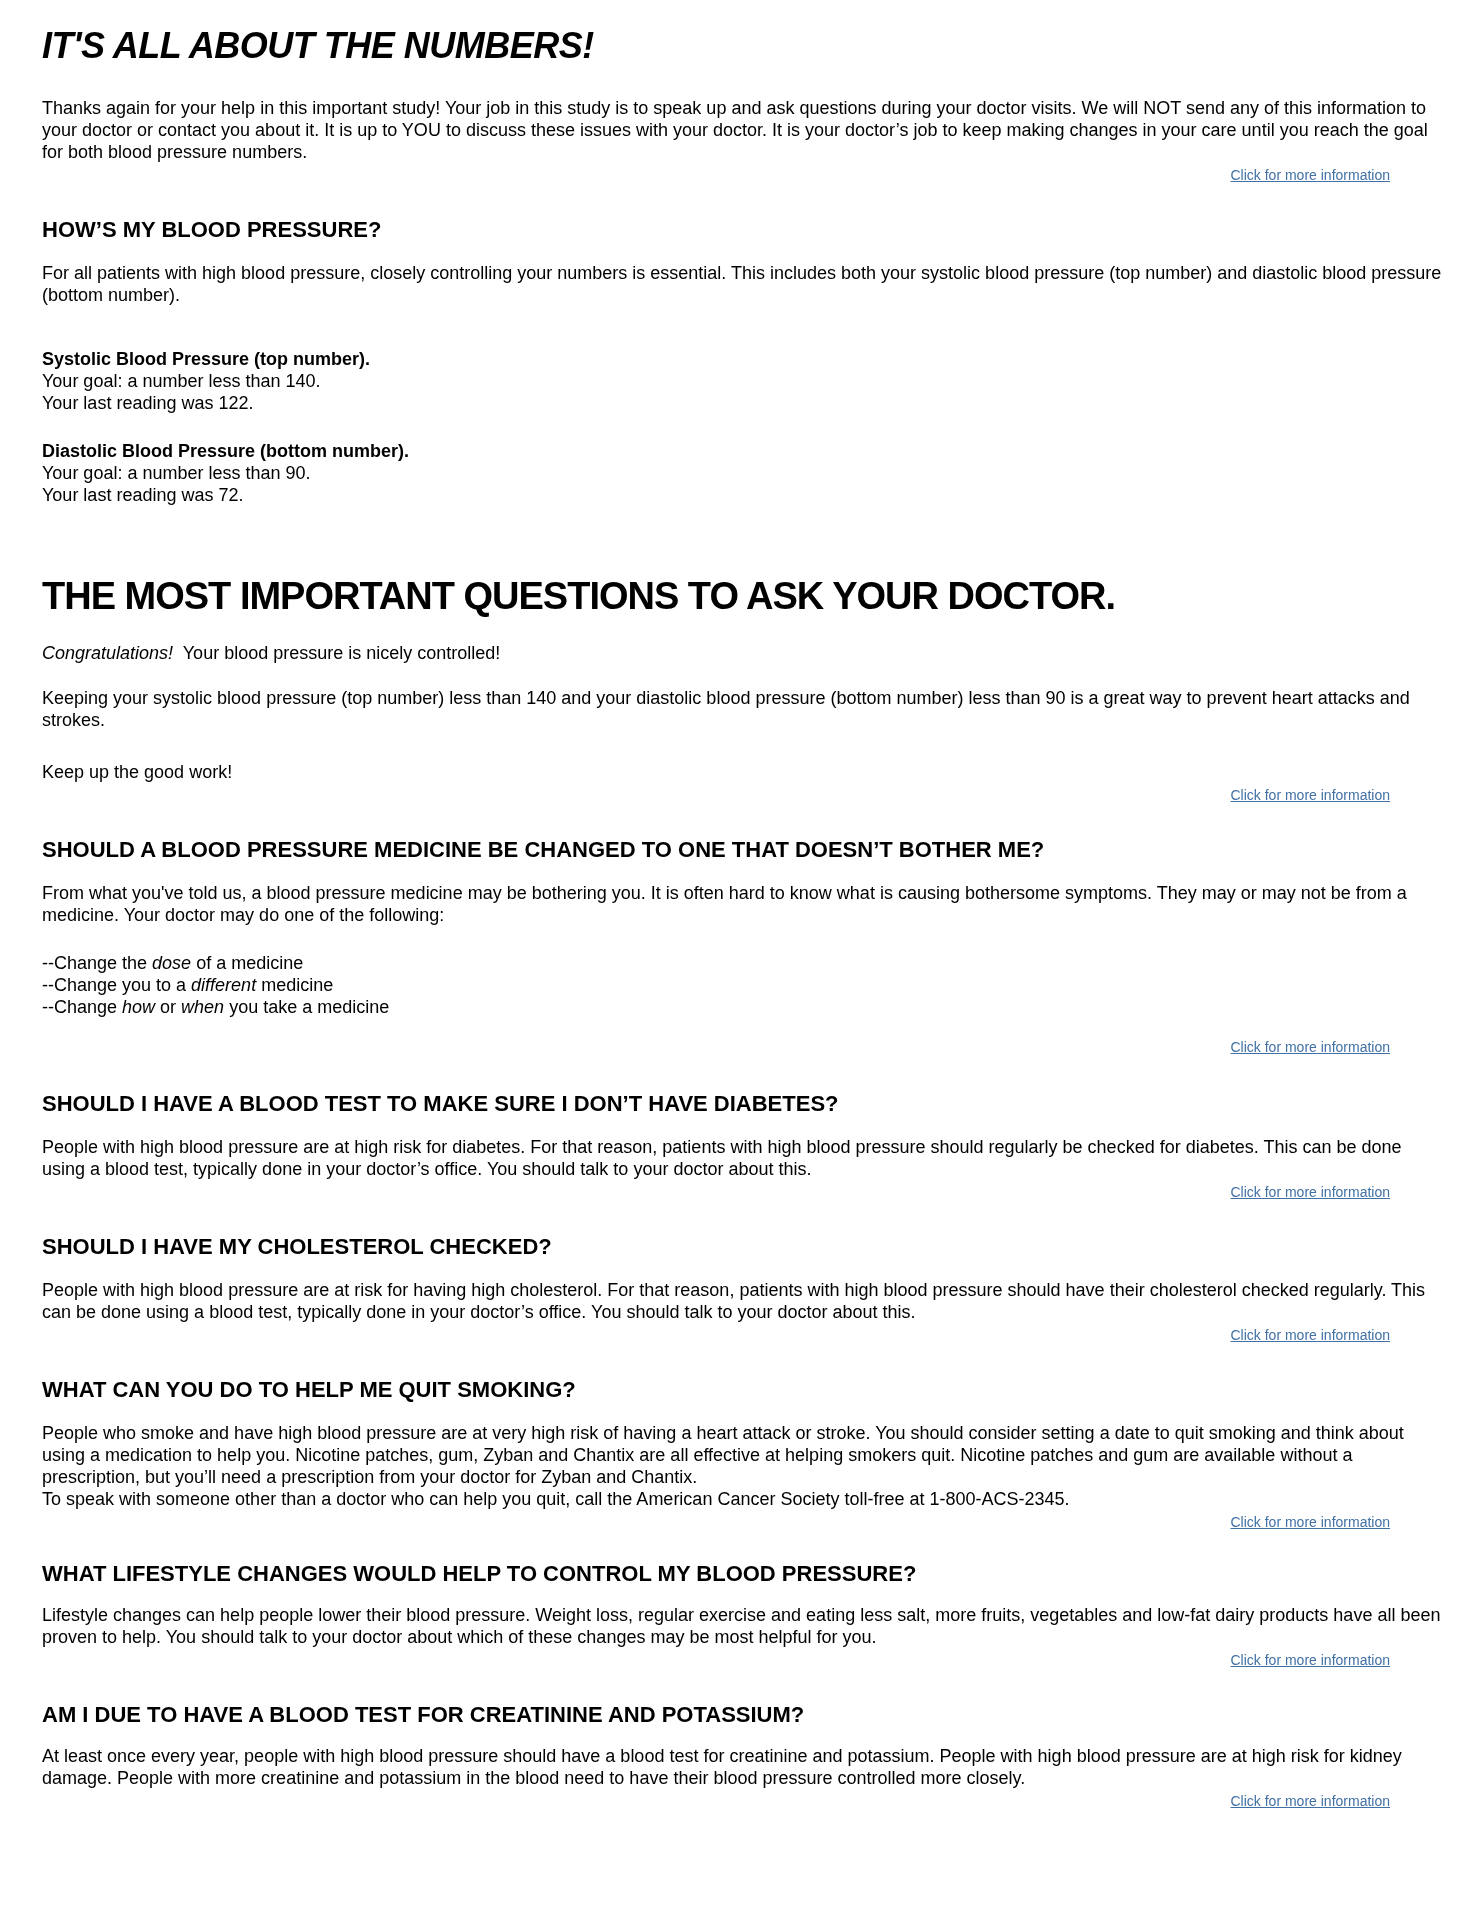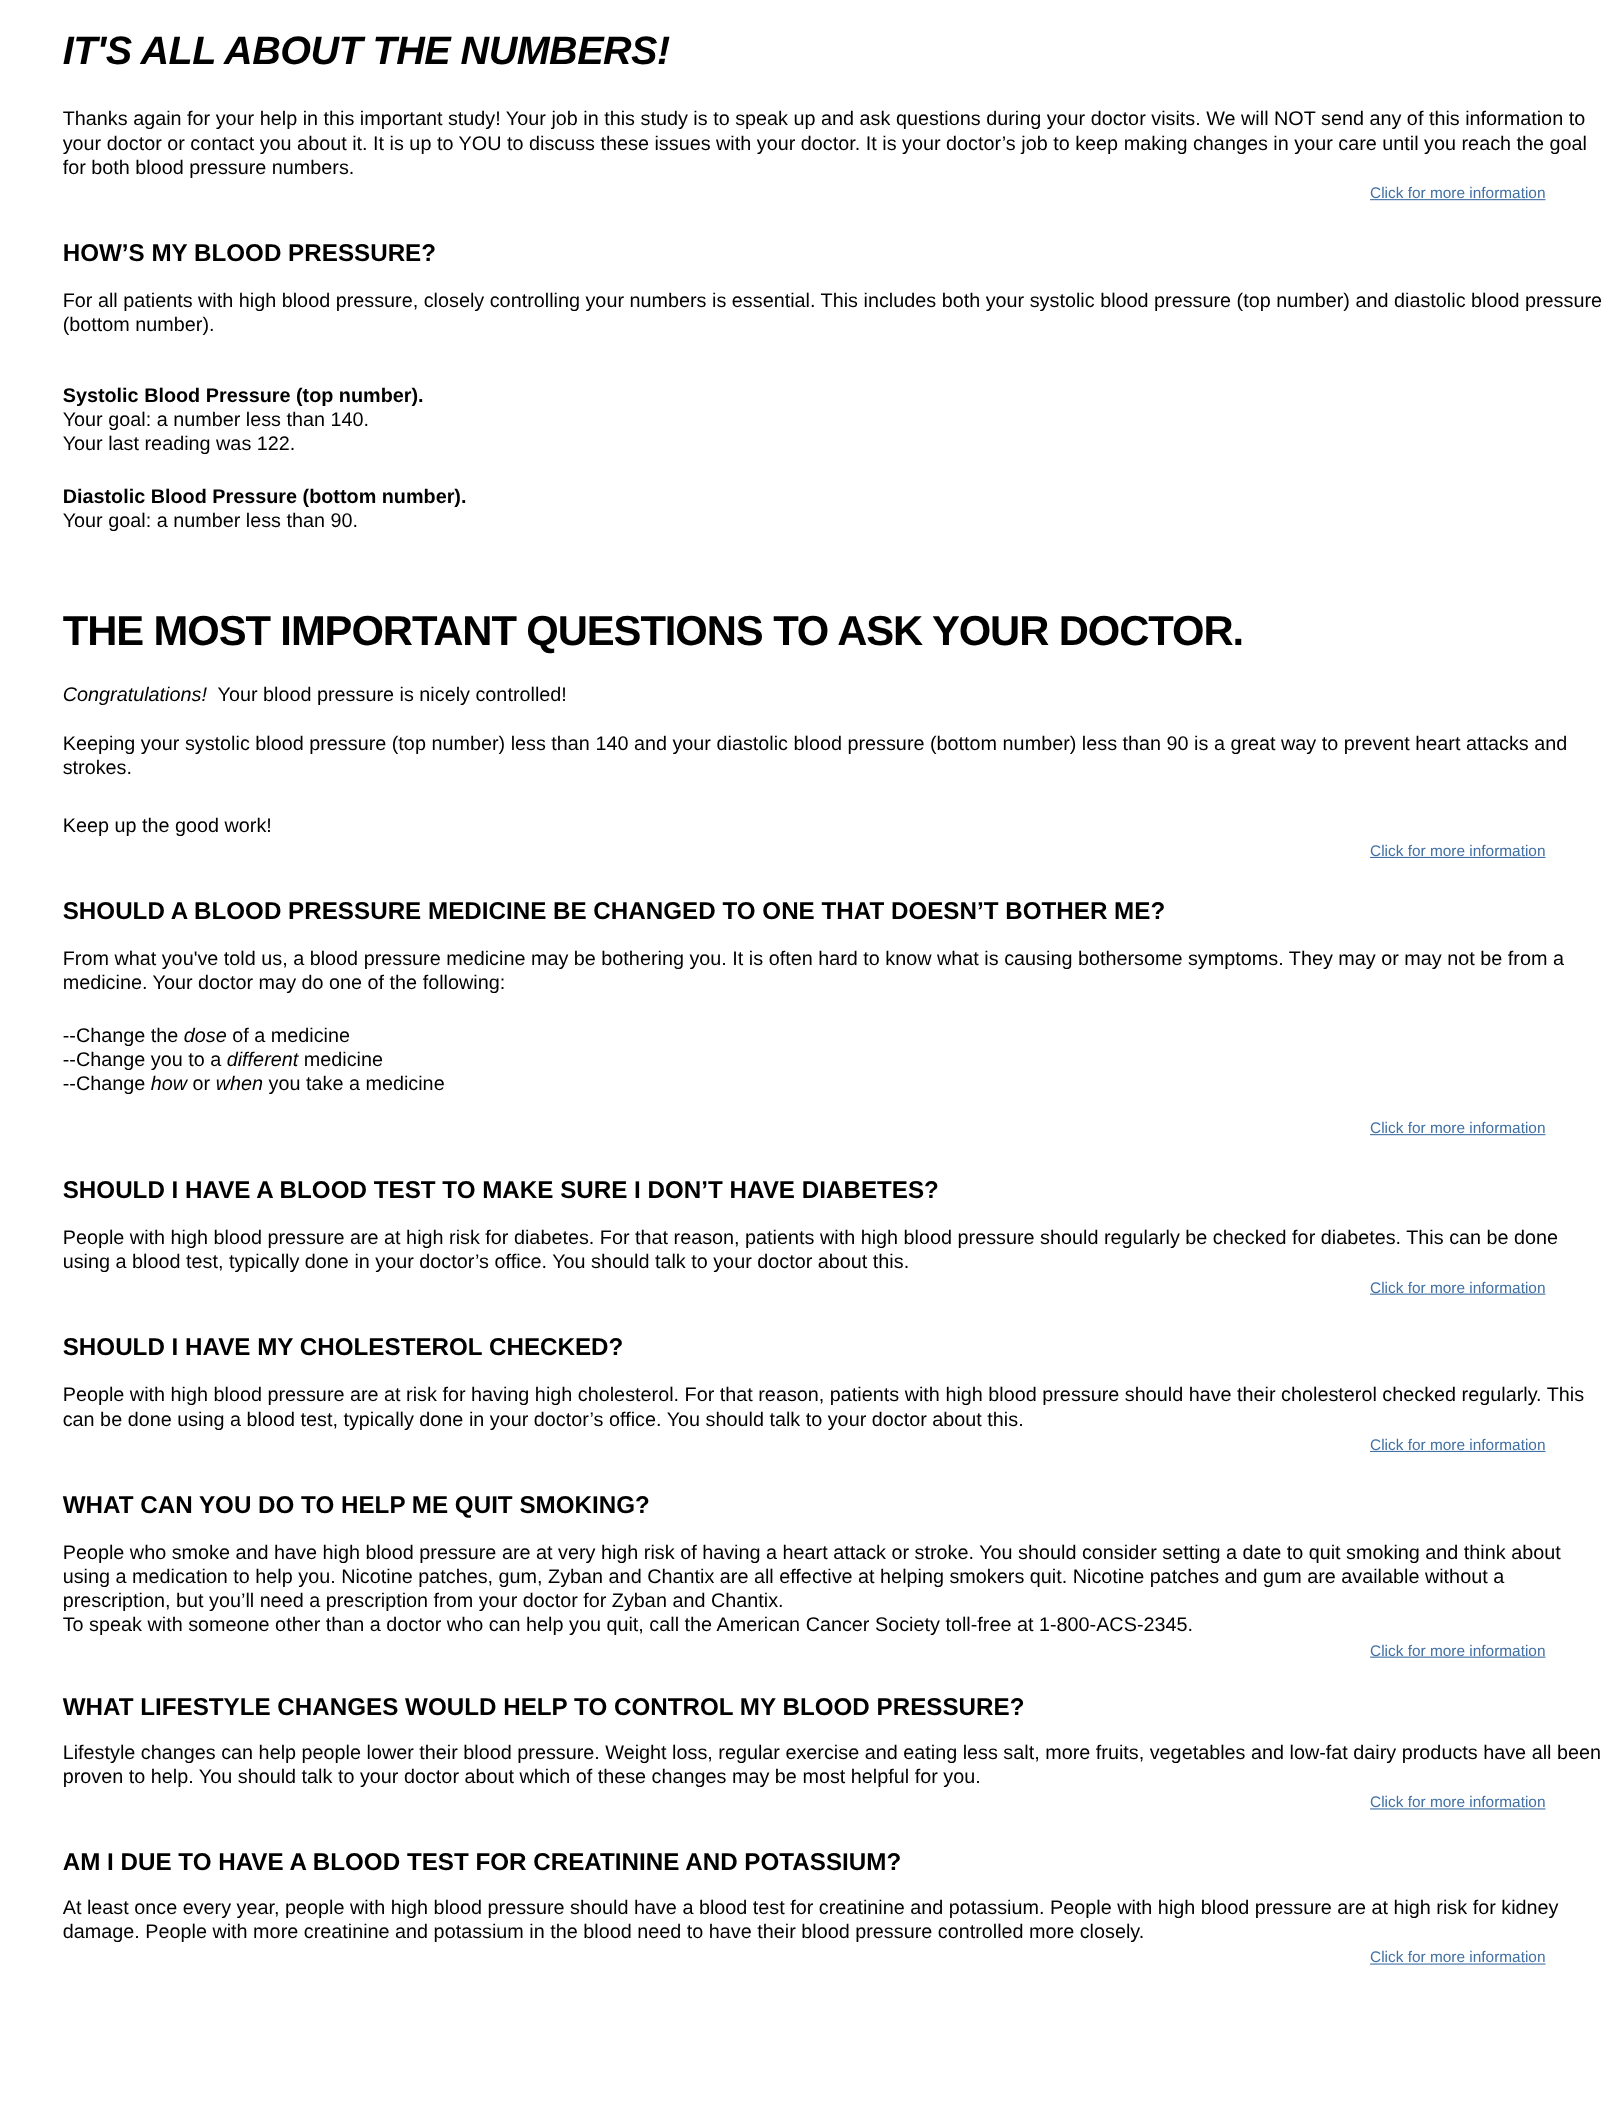--- a/index.html
+++ b/index.html
@@ -1,21 +1,21 @@
 <!DOCTYPE html>
 <html style="--link-color: #4170a4;"><head>
 <meta charset="utf-8">
 <style>
   html, body { margin: 0; padding: 0; background: #ffffff; }
   body {
     width: 1471px; height: 1912px; overflow: hidden;
     color: #000000;
     font-family: "Liberation Sans", "DejaVu Sans", sans-serif;
   }
-  .page { padding: 24px 14px 0 57px; width: 1400px; box-sizing: content-box; }
+  .page { padding: 24px 14px 0 42px; width: 1400px; box-sizing: content-box; }
 
   h1.doc-title {
     margin: 0; font-size: 36px; line-height: 44px;
     font-weight: bold; font-style: italic; letter-spacing: -0.5px;
   }
   h2.main-heading {
     margin: 66px 0 0 0; font-size: 38px; line-height: 48px;
     font-weight: bold; letter-spacing: -1px;
   }
   h3.q-heading {
@@ -64,20 +64,21 @@
 
     <div class="bp-block">
       <p class="body bold">Systolic Blood Pressure (top number).</p>
       <p class="body">Your goal: a number less than 140.</p>
       <p class="body">Your last reading was 122.</p>
     </div>
 
     <div class="bp-block second">
       <p class="body bold">Diastolic Blood Pressure (bottom number).</p>
       <p class="body">Your goal: a number less than 90.</p>
+      <p class="body">Your last reading was 72.</p>
     </div>
   </section>
 
   <h2 class="main-heading">THE MOST IMPORTANT QUESTIONS TO ASK YOUR DOCTOR.</h2>
 
   <section>
     <p class="body first" style="margin-top:22px"><span class="em">Congratulations!</span><span>&nbsp; Your blood pressure is nicely controlled!</span></p>
     <p class="body follow">Keeping your systolic blood pressure (top number) less than 140 and your diastolic blood pressure (bottom number) less than 90 is a great way to prevent heart attacks and strokes.</p>
     <p class="body" style="margin-top:30px">Keep up the good work!</p>
     <a class="more-info" href="#">Click for more information</a>

